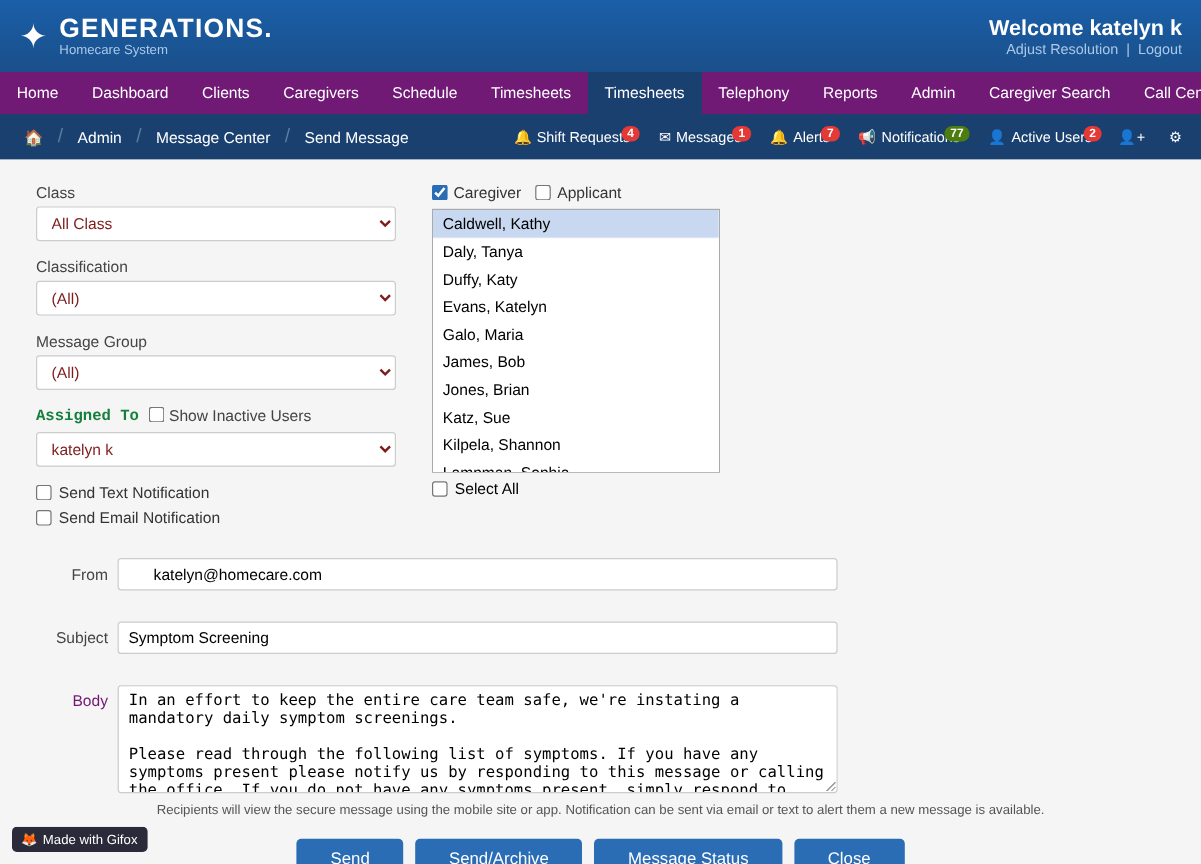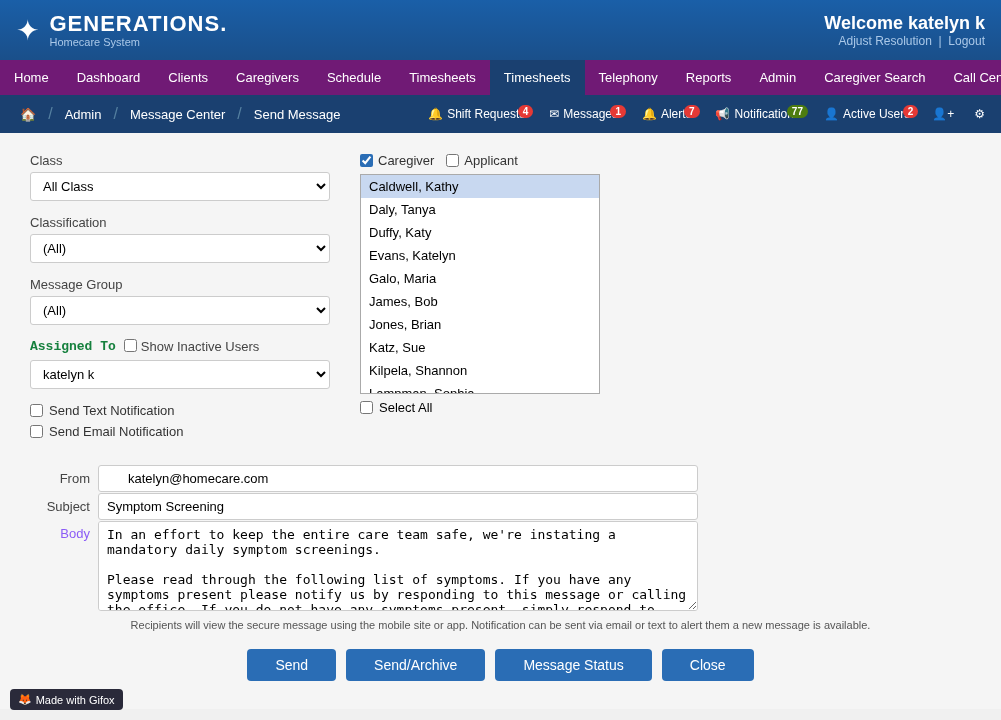--- a/index.html
+++ b/index.html
@@ -93,21 +93,21 @@
 
     .form-group { margin-bottom: 14px; }
     .form-group label { display: block; color: #444; margin-bottom: 4px; font-size: 13px; }
     .form-group select, .form-group input[type="text"] {
       width: 100%;
       padding: 5px 8px;
       border: 1px solid #ccc;
       border-radius: 3px;
       font-size: 13px;
       background: white;
-      color: #000000;
+      color: #7f1d1d;
     }
 
     .assigned-row { display: flex; align-items: center; gap: 8px; margin-bottom: 6px; }
     .assigned-row label { color: #1a5fa8; font-size: 13px; font-weight: bold; }
     .assigned-row .show-inactive { display: flex; align-items: flex-start; gap: 4px; font-size: 13px; color: #444; }
 
     .checkbox-row { display: flex; align-items: center; gap: 6px; margin-bottom: 6px; font-size: 13px; color: #333; }
 
     
     .list-header { display: flex; align-items: center; gap: 12px; margin-bottom: 6px; }
@@ -121,31 +121,31 @@
     .caregiver-list .item {
       padding: 4px 8px;
       font-size: 13px;
       cursor: pointer;
     }
     .caregiver-list .item.selected { background: #c8d8f0; }
     .select-all-row { display: flex; align-items: center; gap: 6px; margin-top: 6px; font-size: 13px; }
 
     
     .msg-form { margin-top: 20px; }
-    .msg-row { display: flex; align-items: center; margin-bottom: 1px; gap: 8px; }
+    .msg-row { display: flex; align-items: center; margin-bottom: 26px; gap: 8px; }
     .msg-row label { width: 60px; text-align: right; font-size: 13px; color: #444; }
     .msg-row input[type="text"] {
       flex: 1;
       padding: 5px 8px;
       border: 1px solid #ccc;
       border-radius: 3px;
       font-size: 13px;
     }
     .msg-body { display: flex; align-items: flex-start; margin-bottom: 8px; gap: 8px; }
-    .msg-body label { width: 60px; text-align: right; font-size: 13px; color: #8b5cf6; padding-top: 5px; }
+    .msg-body label { width: 60px; text-align: right; font-size: 13px; color: #701a75; padding-top: 5px; }
     .msg-body textarea {
       flex: 1;
       height: 90px;
       padding: 5px 8px;
       border: 1px solid #ccc;
       border-radius: 3px;
       font-size: 13px;
       resize: vertical;
     }
 

